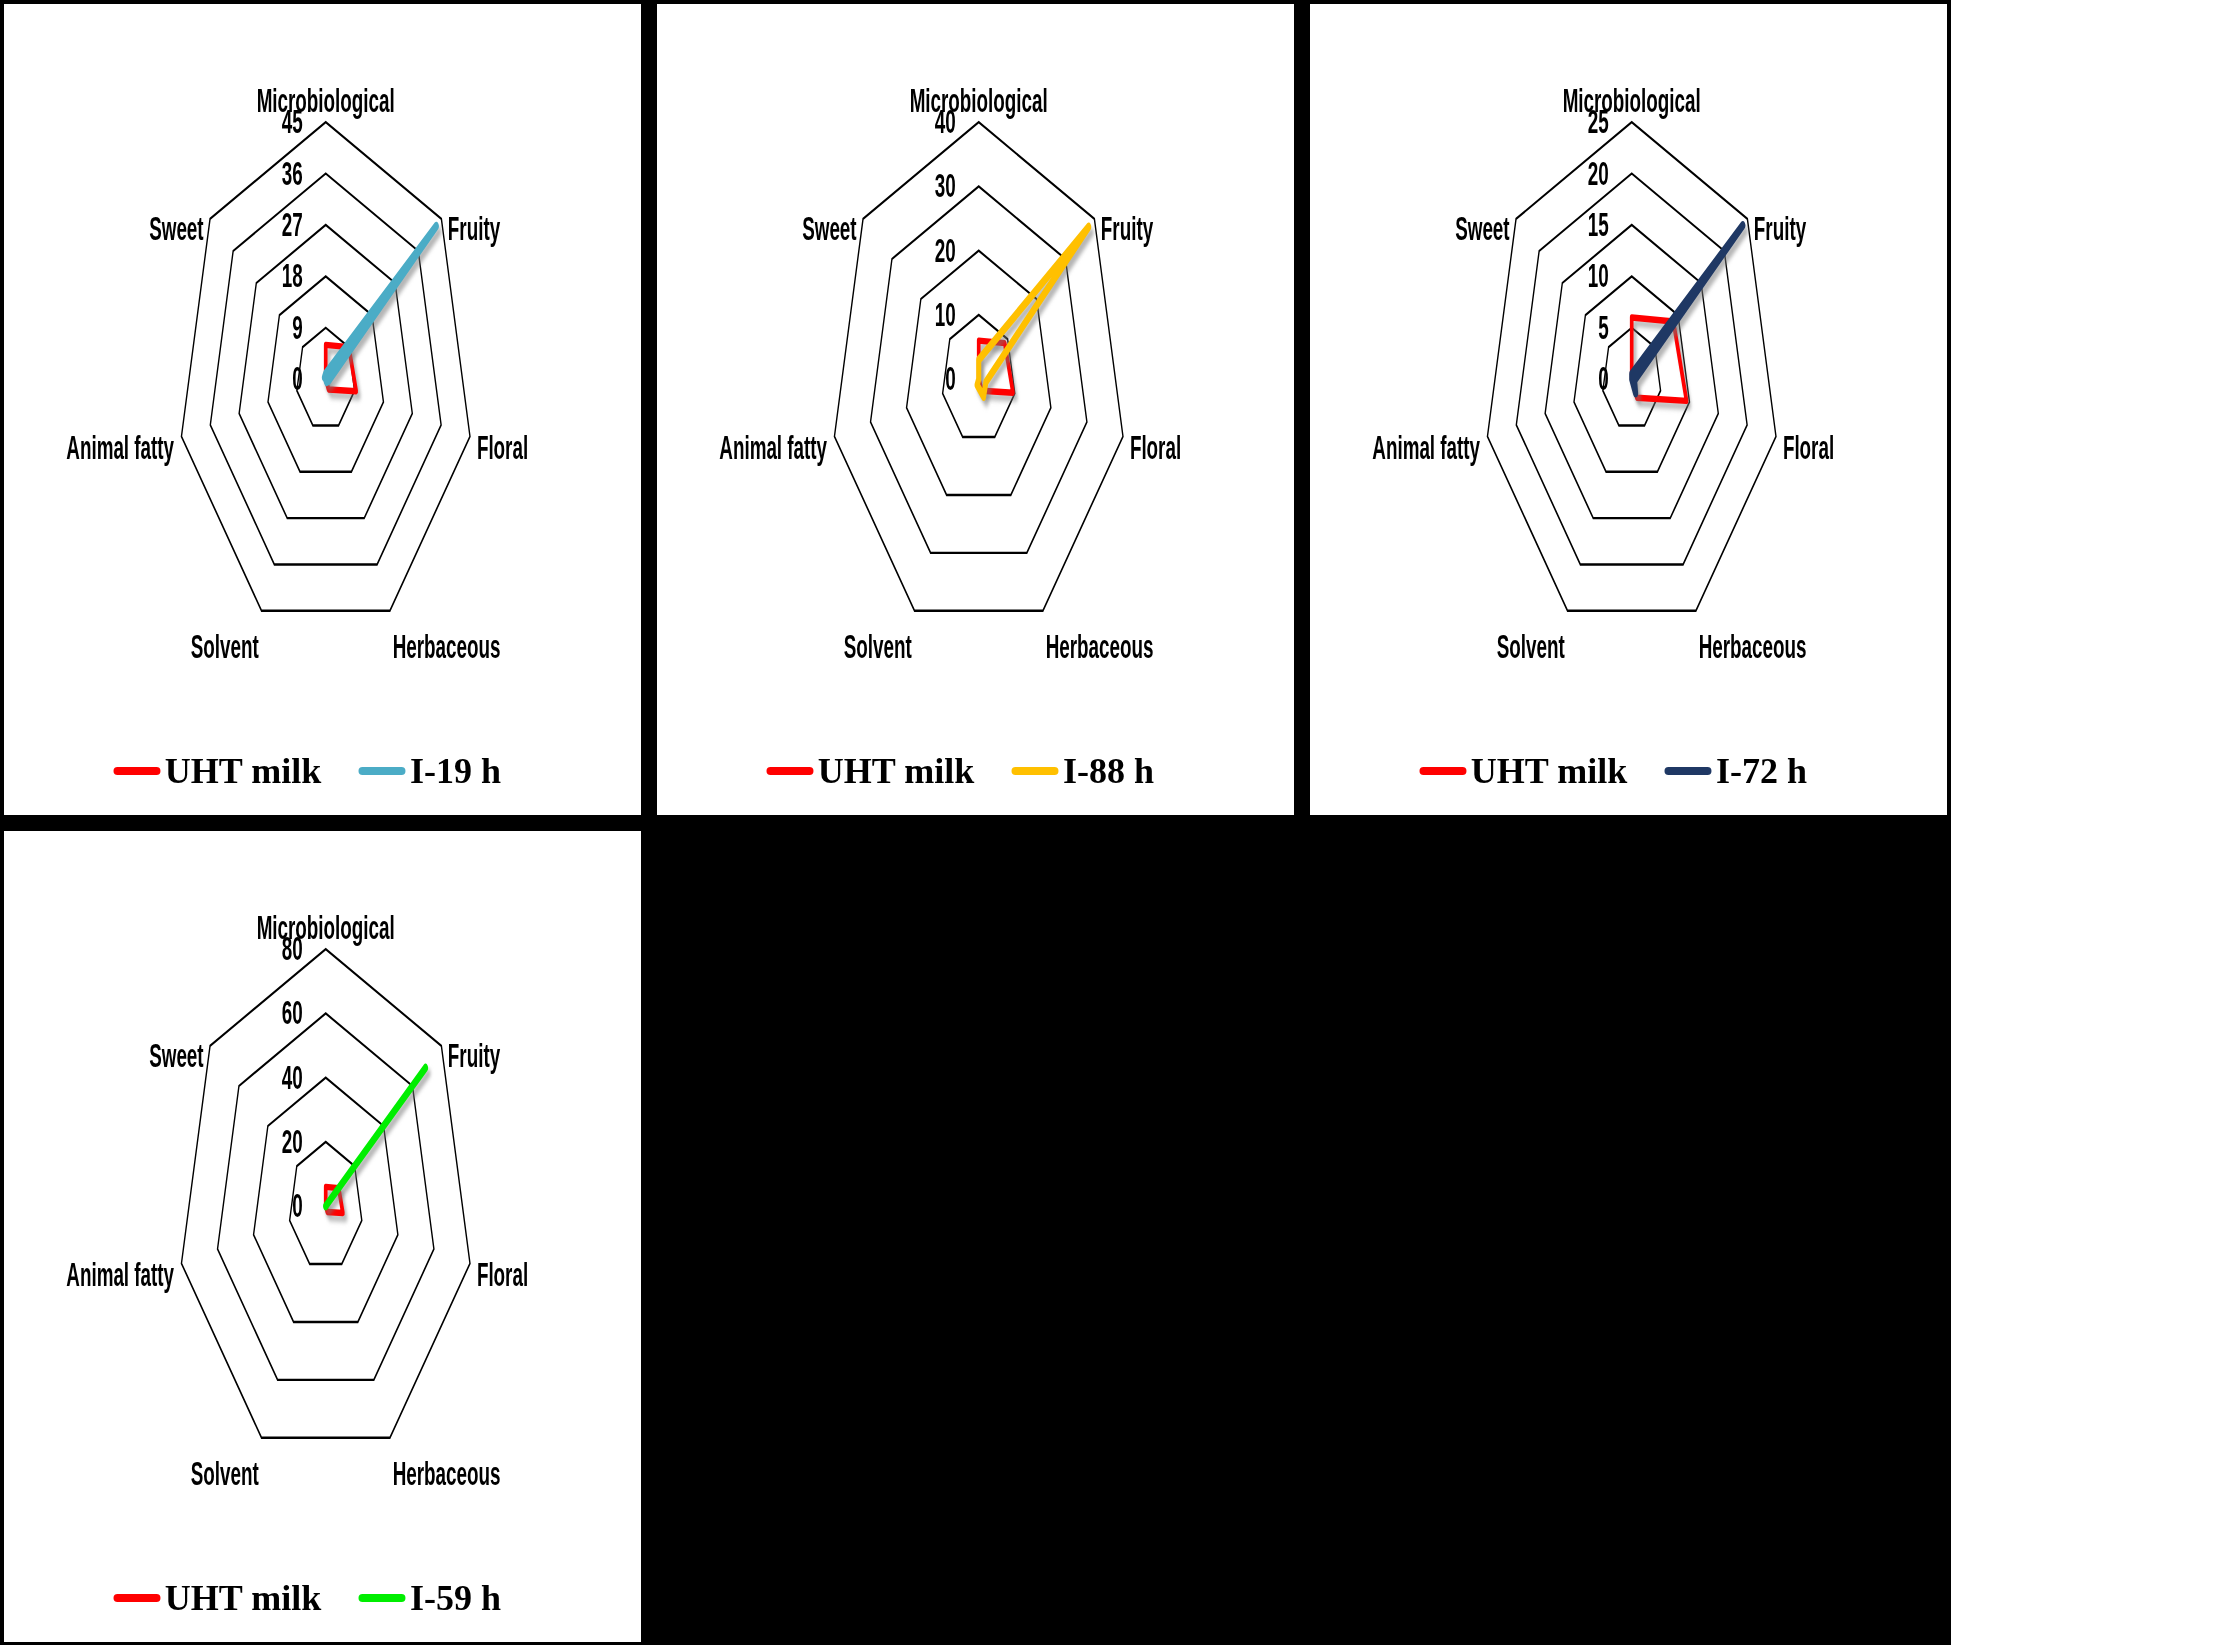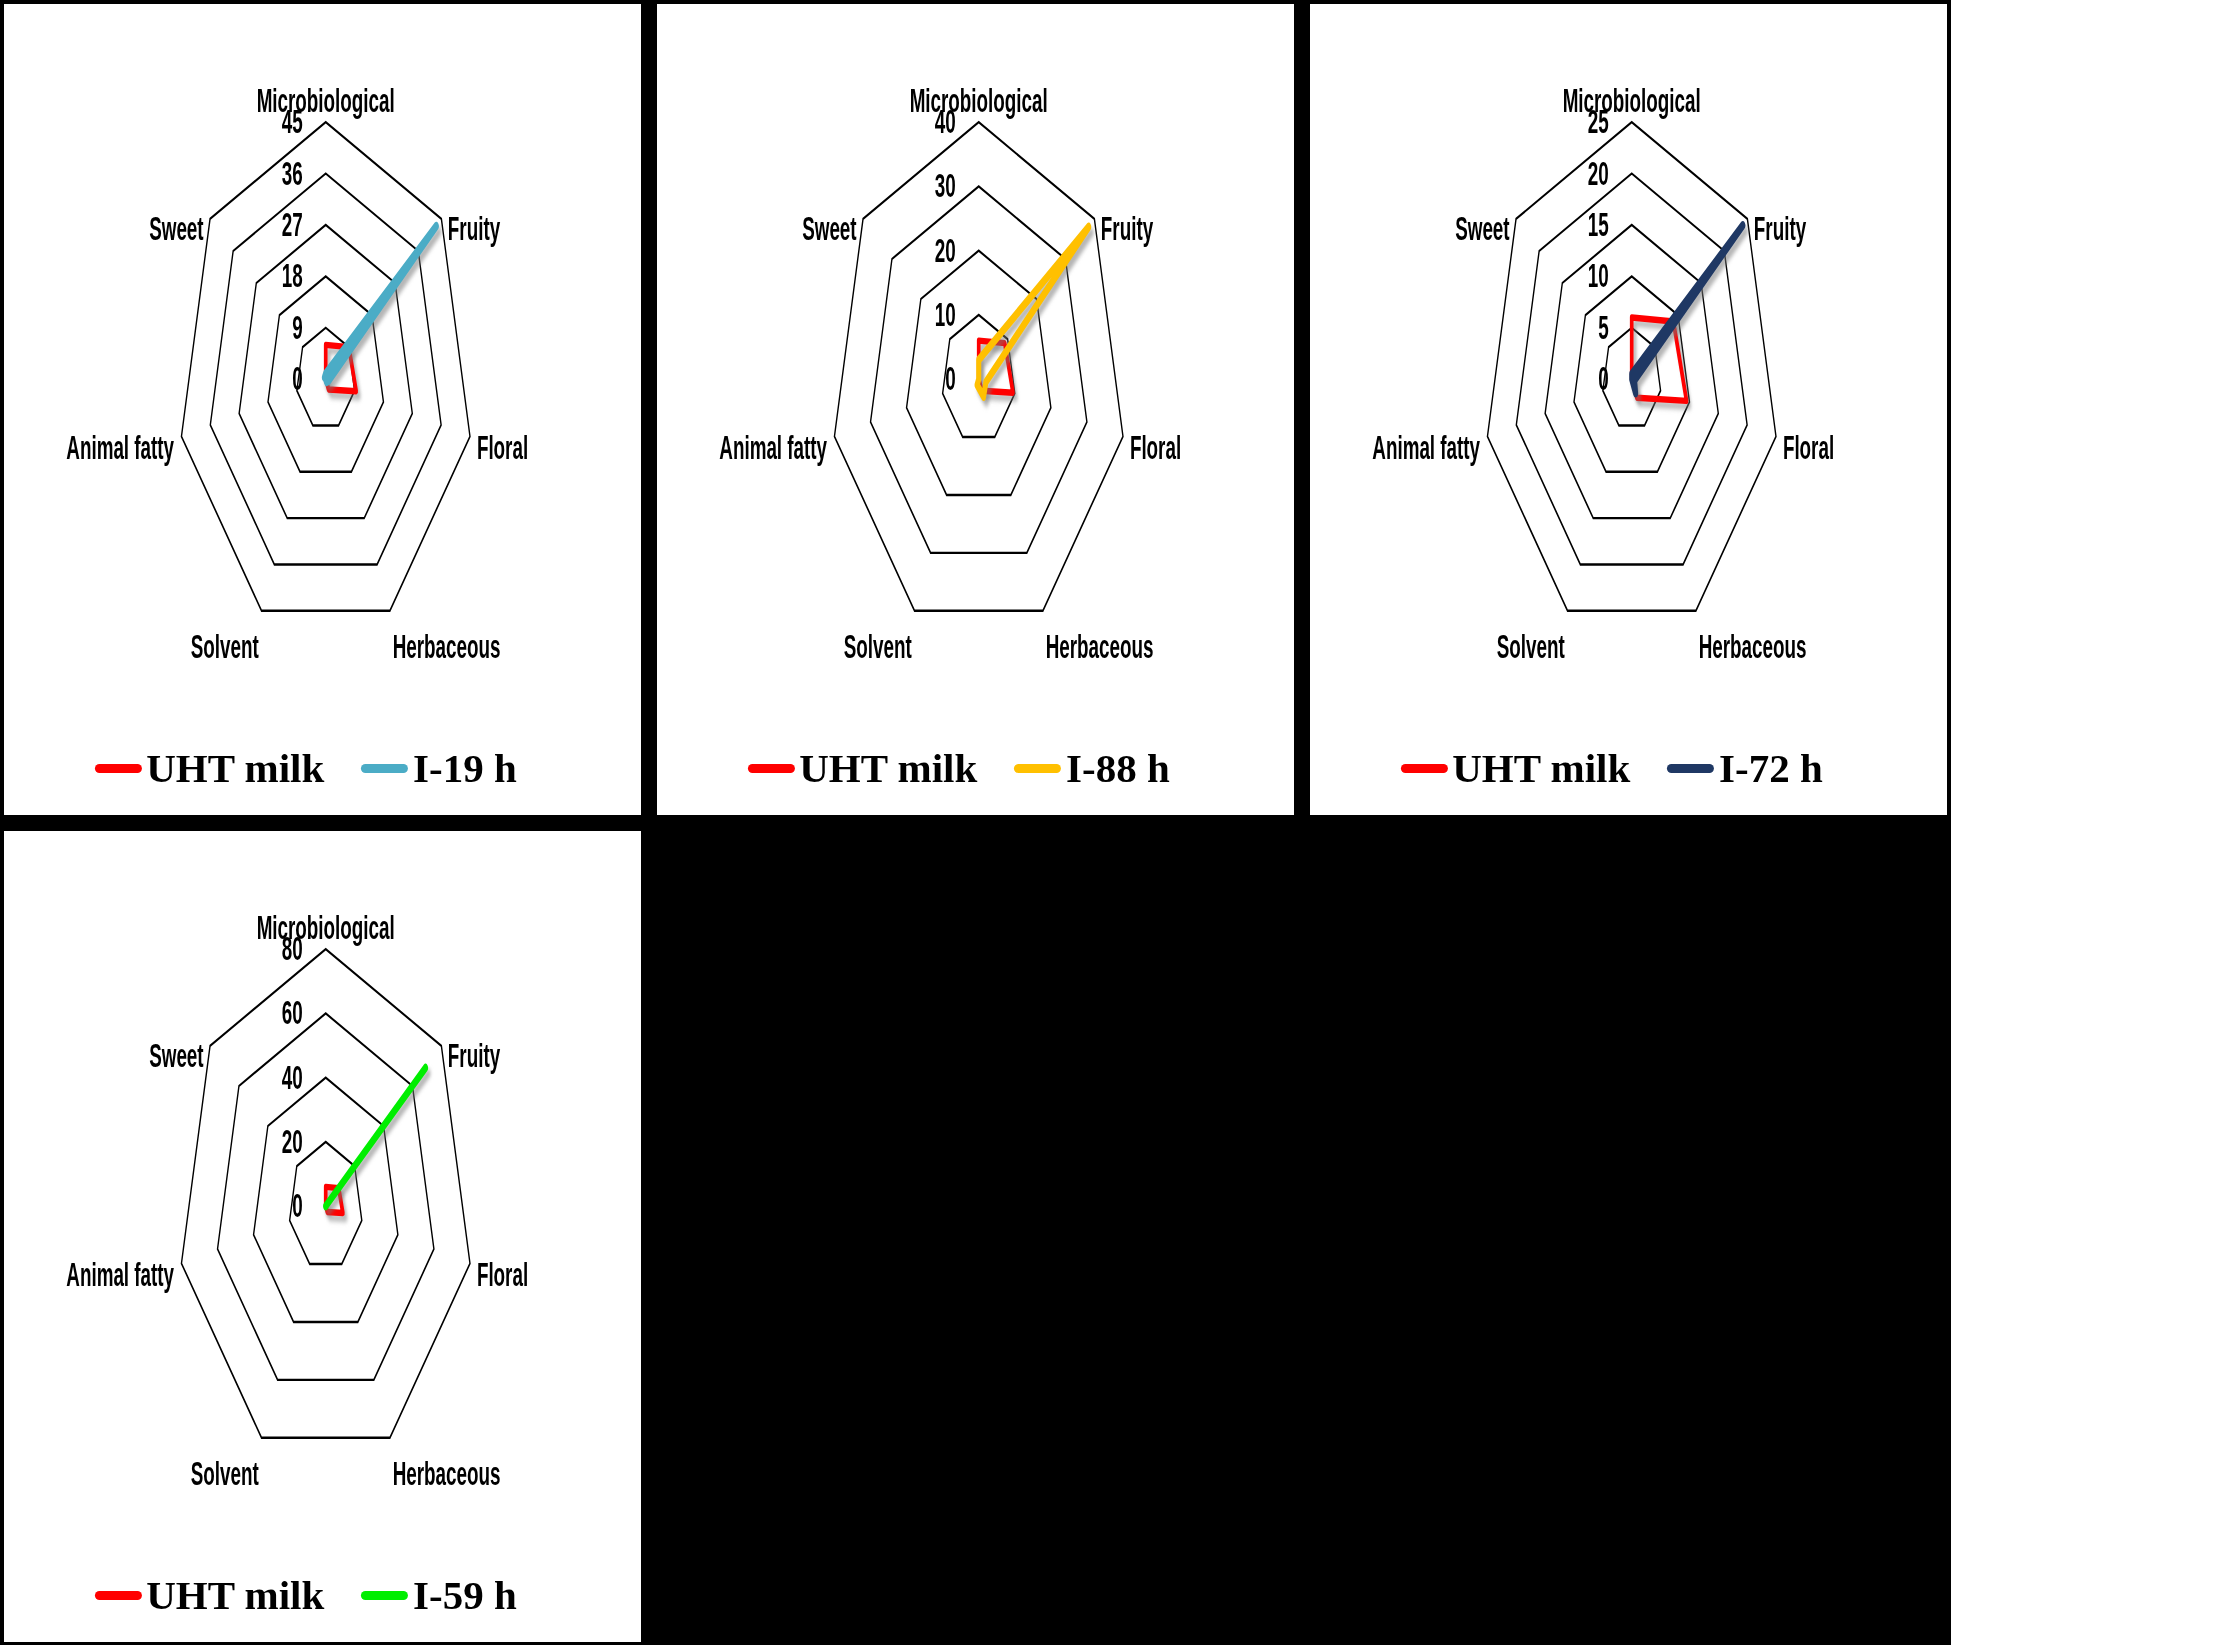--- a/index.html
+++ b/index.html
@@ -58,21 +58,21 @@
     gap: 4.8px;
   }
   .legend-swatch {
     display: inline-block;
     width: 47px; height: 8.8px;
     border-radius: 4.8px;
   }
   .legend-label {
     font-family: "Liberation Serif", serif;
     font-weight: 700;
-    font-size: 41px;
+    font-size: 36px;
     color: #000000;
     line-height: 1;
   }
 </style>
 </head>
 <body>
 
 <div class="figure">
   <div class="panel">
       <svg viewBox="0 0 1386 1016" preserveAspectRatio="none">

